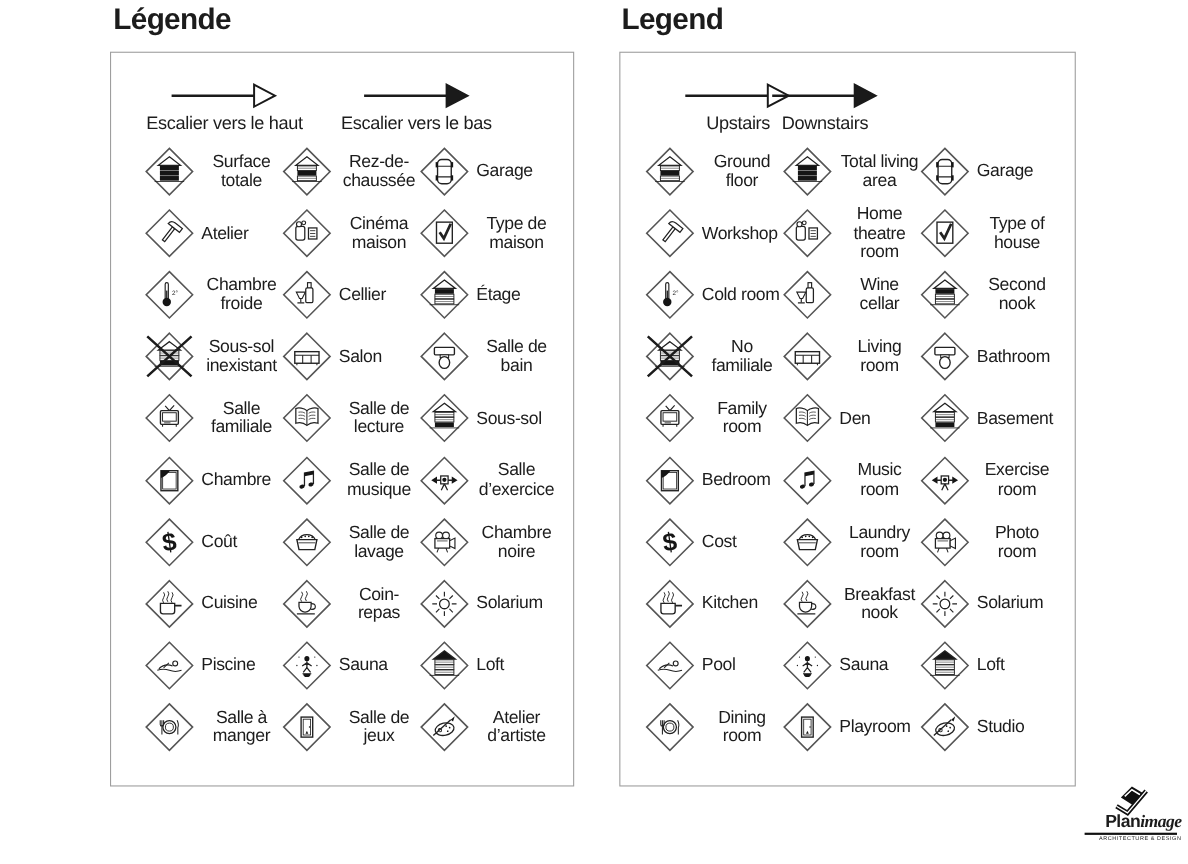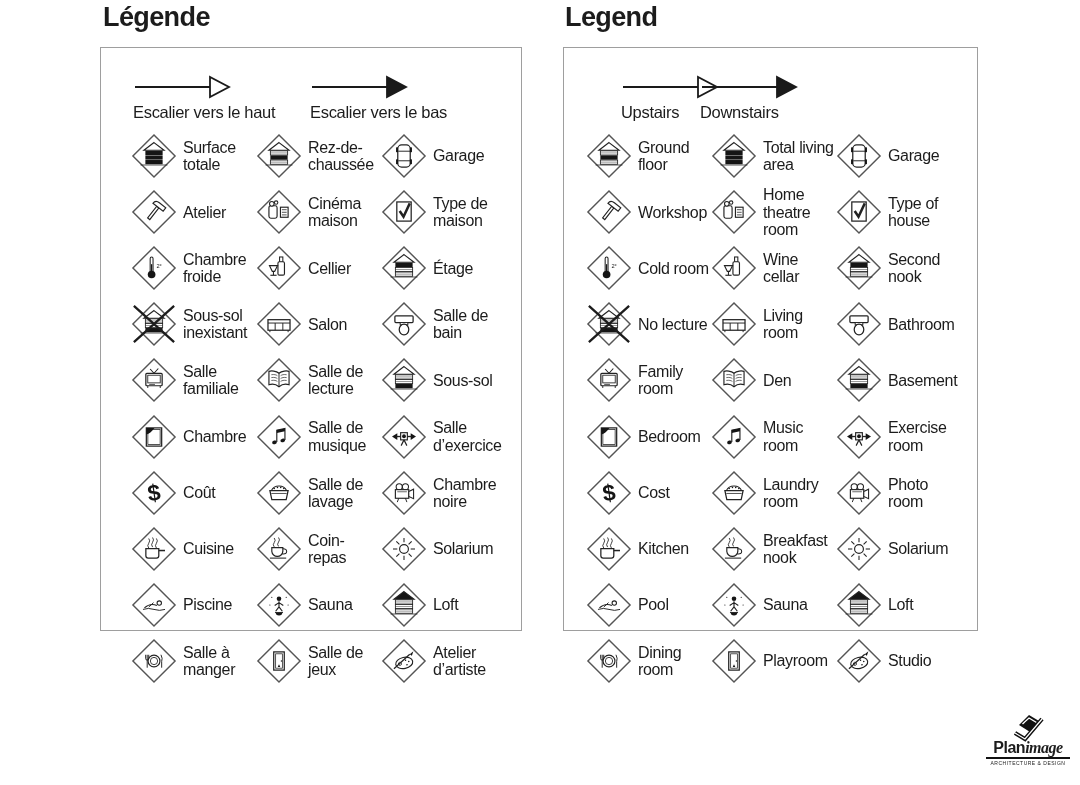--- a/index.html
+++ b/index.html
@@ -6,42 +6,42 @@
   body{
     width:1080px;height:785px;position:relative;background:#ffffff;
     font-family:"Liberation Sans",sans-serif;color:#1c1c1c;overflow:hidden;
   }
   .panel-title{
     position:absolute;font-size:27px;font-weight:700;letter-spacing:-0.6px;top:2px;
   }
   #title-fr{left:103px;}
   #title-en{left:565px;}
   .panel{
-    position:absolute;top:47px;height:584px;border:1px solid #9e9e9e;
-    background:#fff;box-sizing:border-box;
+    position:absolute;top:47px;height:668px;border:1px solid #9e9e9e;
+    background:#fff;box-sizing:border-box;text-align:center;
   }
   #panel-fr{left:100px;width:422px;}
   #panel-en{left:563px;width:415px;}
   .stairs{position:absolute;top:26px;left:0;right:0;height:95px;}
   .stair-group{position:absolute;top:0;}
   #panel-fr .sg0{left:32px;}  #panel-fr .sg1{left:209px;}
   #panel-en .sg0{left:33px;margin-left:24px;}  #panel-en .sg1{left:136px;}
   .arrow{height:26px;}
   .stair-label{font-size:16.5px;letter-spacing:-0.3px;margin-top:3px;white-space:nowrap;}
   .grid{
     position:absolute;top:80px;display:grid;
     grid-template-columns:125px 125px 125px;grid-auto-rows:56.1px;align-items:center;
   }
   #panel-fr .grid{left:30px;}
   #panel-en .grid{left:22px;}
   .cell{display:flex;align-items:center;gap:6px;}
   .dicon{flex:0 0 46px;width:46px;height:46px;display:block;}
   .dicon svg{display:block;}
   .lbl{font-size:16px;line-height:1.07;letter-spacing:-0.35px;max-width:74px;}
-  #logo{position:absolute;left:982px;top:712px;width:92px;text-align:center;}
+  #logo{position:absolute;left:982px;top:712px;width:92px;text-align:right;}
   #logo .glyph{display:block;margin:0 auto 0 auto;width:34px;height:30px;}
   #logo .brand{font-size:16px;line-height:1;white-space:nowrap;margin-top:-2px;}
   #logo .brand .plan{font-weight:700;letter-spacing:-0.5px;}
   #logo .brand .image{font-family:"Liberation Serif",serif;font-style:italic;font-weight:700;letter-spacing:-0.5px;}
   #logo .rule{height:1.5px;background:#111;margin:1px 4px 1px 4px;}
   #logo .tagline{font-size:5px;letter-spacing:0.5px;color:#222;white-space:nowrap;}
 </style>
 </head>
 <body>
 
@@ -618,21 +618,21 @@
             <path d="M24 10 L34.5 18 L13.5 18 Z" fill="#fff" stroke="#222" stroke-width="1.2"></path>
             <rect x="15" y="18.6" width="18" height="4.4" fill="#fff" stroke="#222" stroke-width="0.9"></rect>
             <line x1="15" y1="20.8" x2="33" y2="20.8" stroke="#222" stroke-width="0.5"></line>
             <rect x="15" y="23.4" width="18" height="4.4" fill="#fff" stroke="#222" stroke-width="0.9"></rect>
             <line x1="15" y1="25.599999999999998" x2="33" y2="25.599999999999998" stroke="#222" stroke-width="0.5"></line>
             <rect x="15" y="28.2" width="18" height="4.4" fill="#151515"></rect>
             <line x1="10" y1="33.4" x2="38" y2="33.4" stroke="#222" stroke-width="0.8"></line>
             <path d="M3 5 L45 43 M45 5 L3 43" stroke="#1c1c1c" stroke-width="2.4" fill="none"></path>
           </svg>
         </span>
-        <span class="lbl">No lecture</span>
+        <span class="lbl">No familiale</span>
       </div>
       <div class="cell">
         <span class="dicon">
           <svg viewBox="0 0 48 48" width="46" height="46">
             <path d="M24 2 L46 24 L24 46 L2 24 Z" fill="#fff" stroke="#555" stroke-width="1.5"></path>
             <rect x="12.5" y="19.5" width="23" height="11" fill="#fff" stroke="#222" stroke-width="1.3"></rect>
             <line x1="12.5" y1="23" x2="35.5" y2="23" stroke="#222" stroke-width="1"></line>
             <line x1="20" y1="23" x2="20" y2="30.5" stroke="#222" stroke-width="1"></line>
             <line x1="28" y1="23" x2="28" y2="30.5" stroke="#222" stroke-width="1"></line>
             <line x1="14.5" y1="30.5" x2="14.5" y2="32.5" stroke="#222" stroke-width="1"></line>

